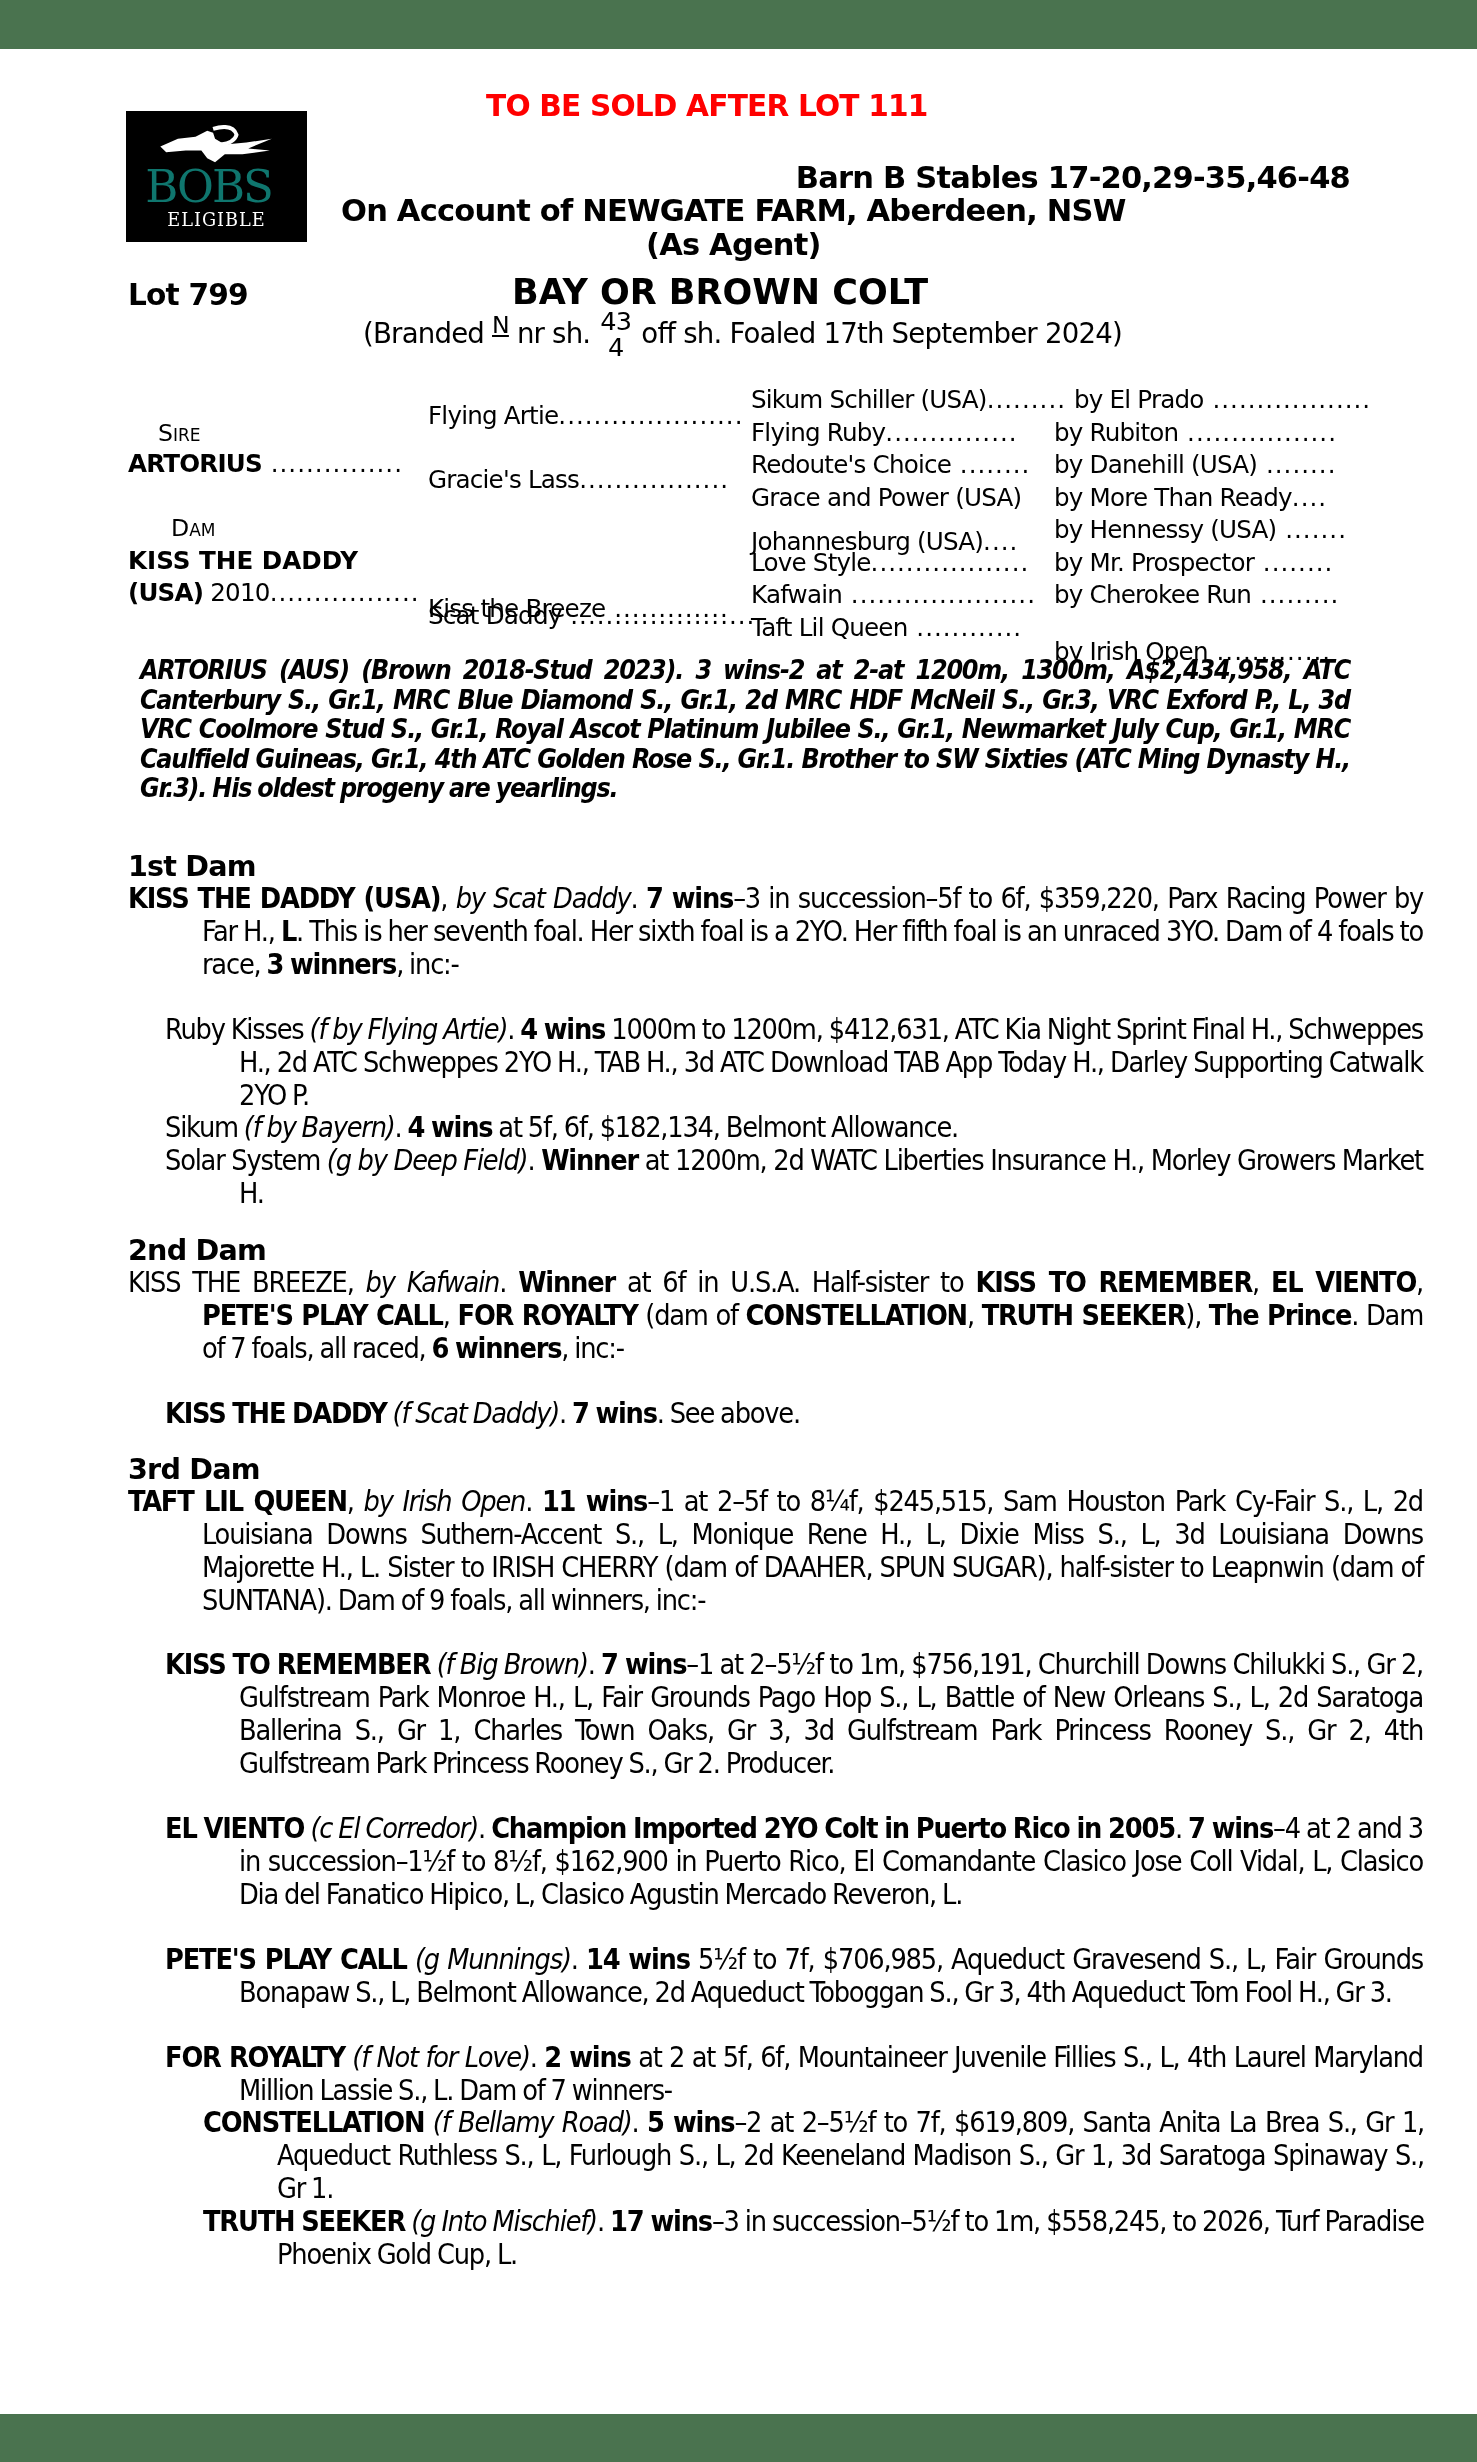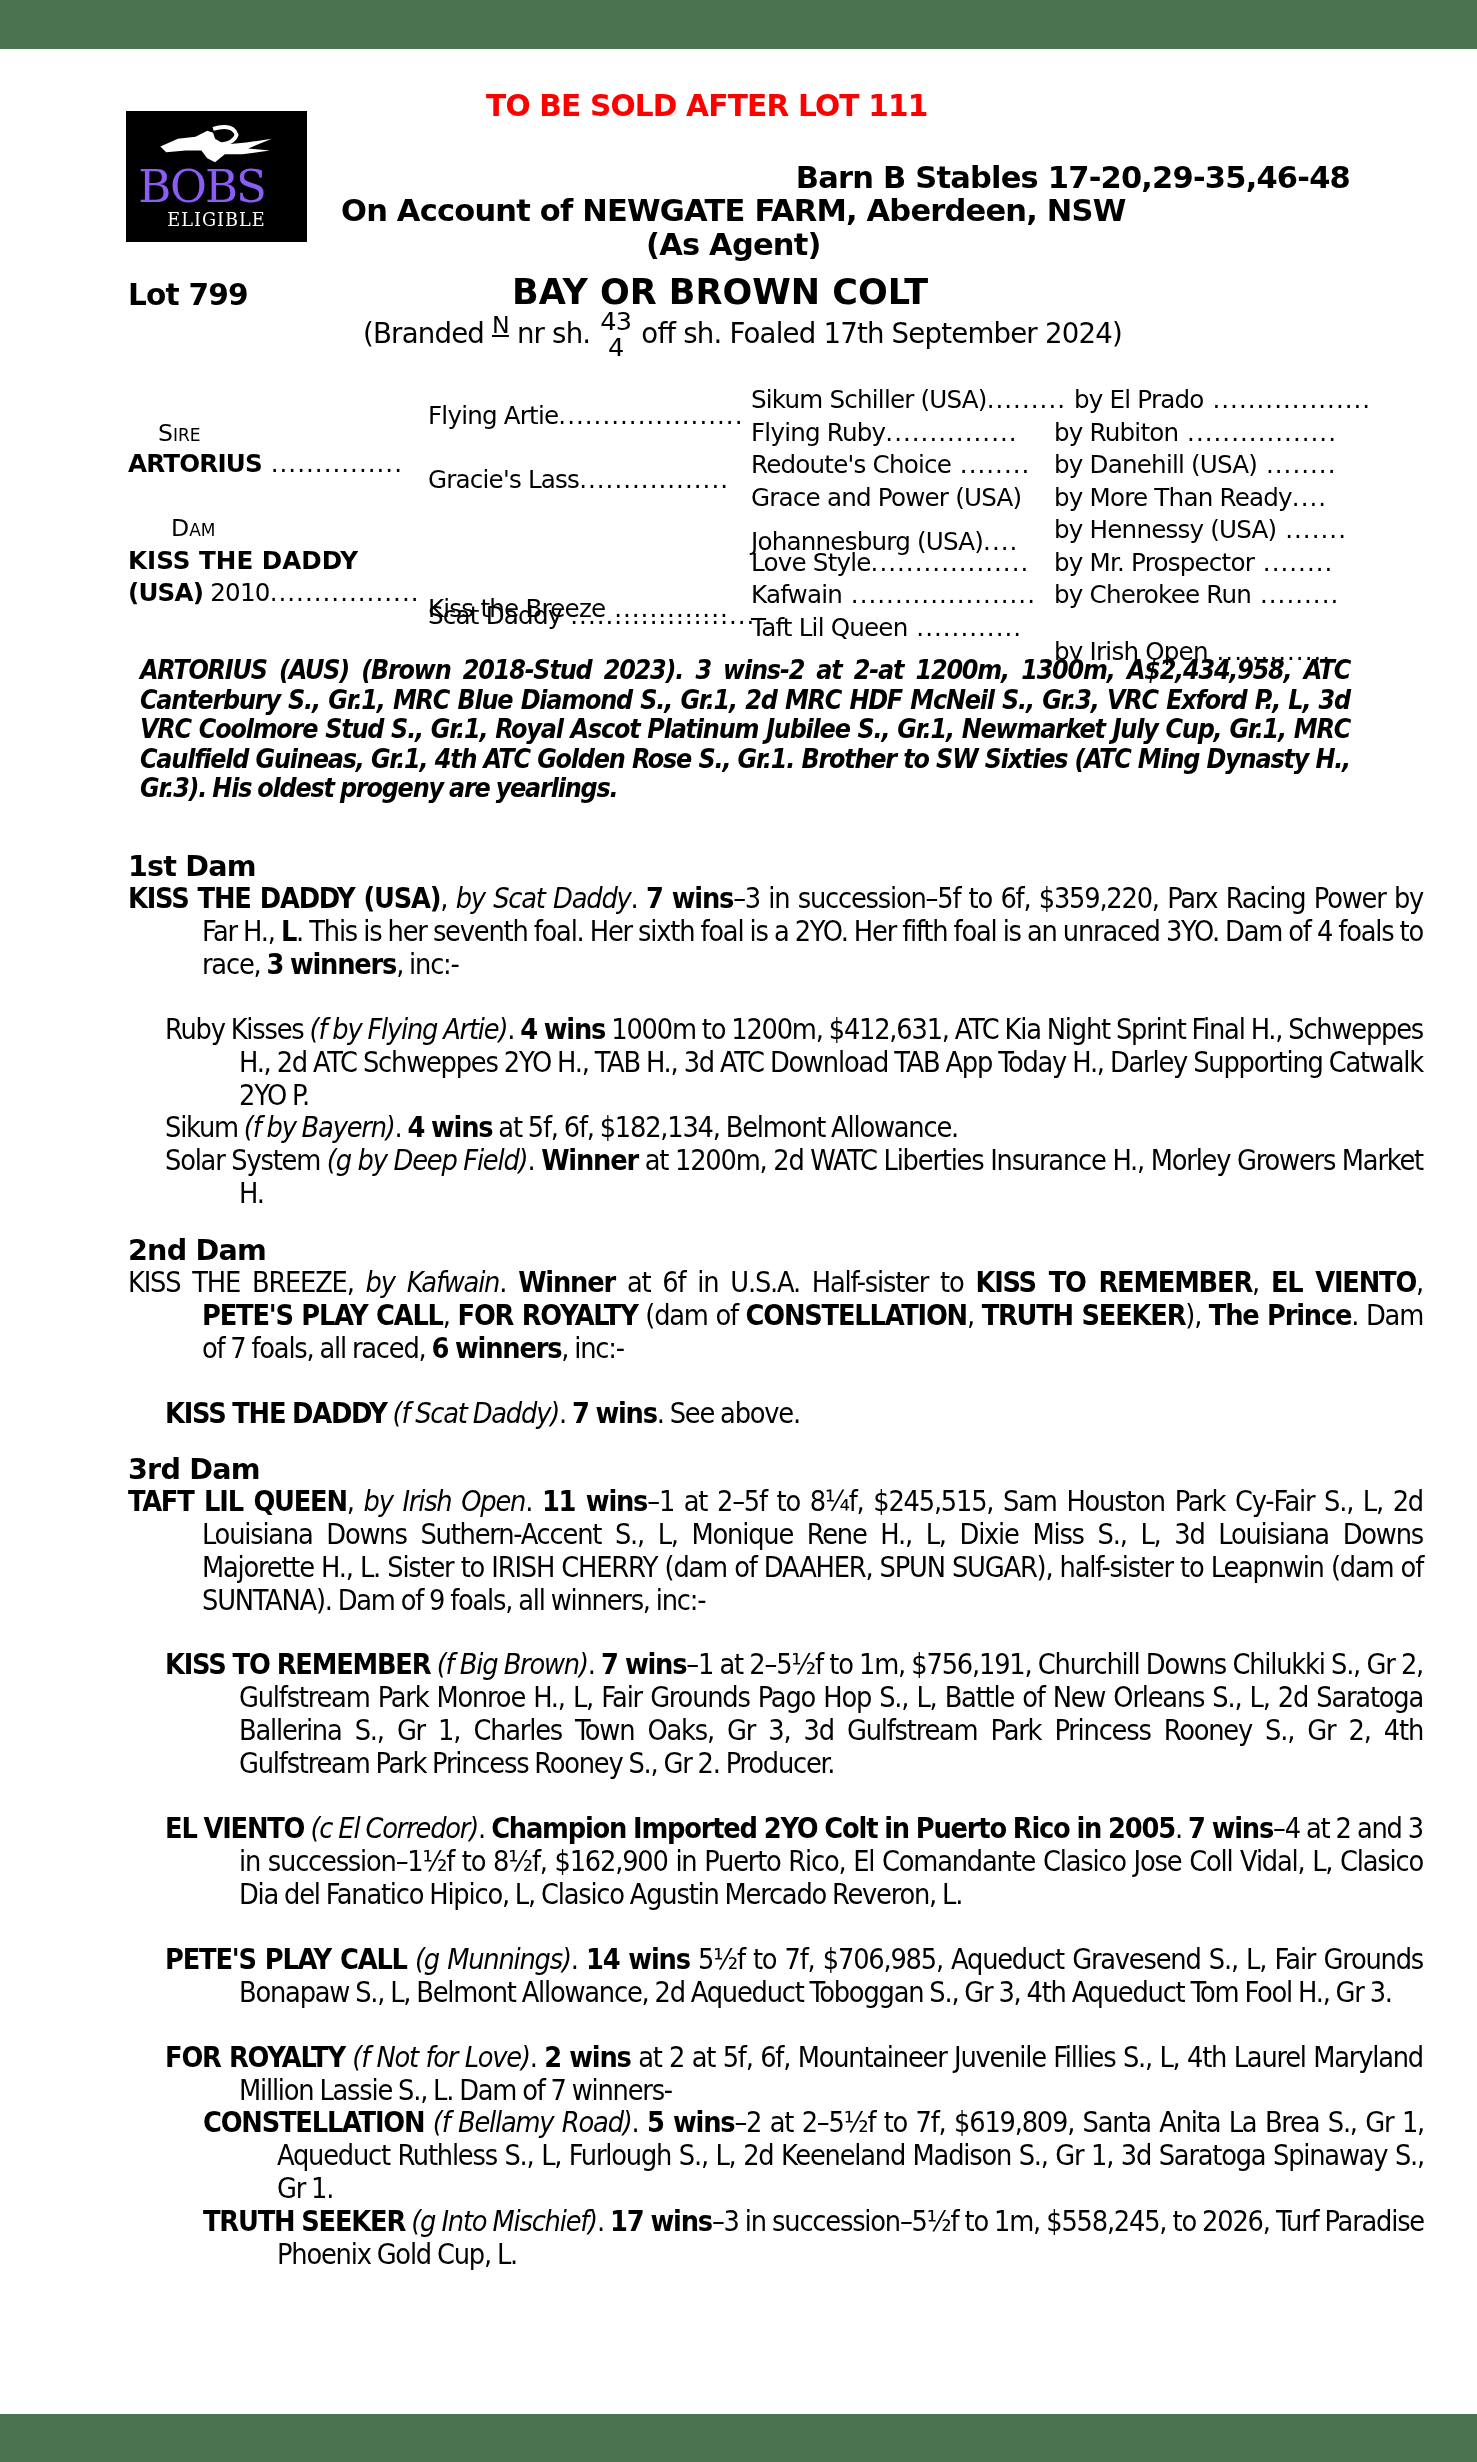--- a/index.html
+++ b/index.html
@@ -11,21 +11,21 @@
   .bar { position: absolute; left: 0; width: 1478px; background: #4a734f; }
   .bar.top { top: 0; height: 49px; }
   .bar.bottom { top: 2414px; height: 48px; }
 
   .abs { position: absolute; white-space: nowrap; }
 
   .red-title { left: 486px; top: 89px; color: #ff0000; font-weight: bold; font-size: 29.6px; letter-spacing: 0px; }
 
   .logo { position: absolute; left: 126px; top: 111px; width: 181px; height: 131px; background: #000; }
   .logo svg { position: absolute; left: 29.6px; top: 13.8px; }
-  .logo .bobs { position: absolute; left: 1px; width: 149px; top: 51px; text-align: center; color: #8b5cf6;
+  .logo .bobs { position: absolute; left: 8px; width: 149px; top: 51px; text-align: center; color: #0f766e;
     font-family: "DejaVu Serif", serif; font-size: 45px; letter-spacing: -2px; line-height: 49px; }
   .logo .elig { position: absolute; left: 0; width: 181px; top: 99px; text-align: center; color: #fff;
     font-family: "DejaVu Serif", serif; font-size: 17.7px; letter-spacing: 1px; }
 
   .hdr { font-weight: bold; font-size: 30.5px; line-height: 35px; }
 
   .lot { left: 128px; top: 278px; font-weight: bold; font-size: 29.6px; }
 
   .brand-line { left: 363px; top: 317px; font-size: 27.6px; }
   .brand-line .sym { display: inline-block; text-decoration: underline; font-size: 23.6px; position: relative; top: -9.9px; }

